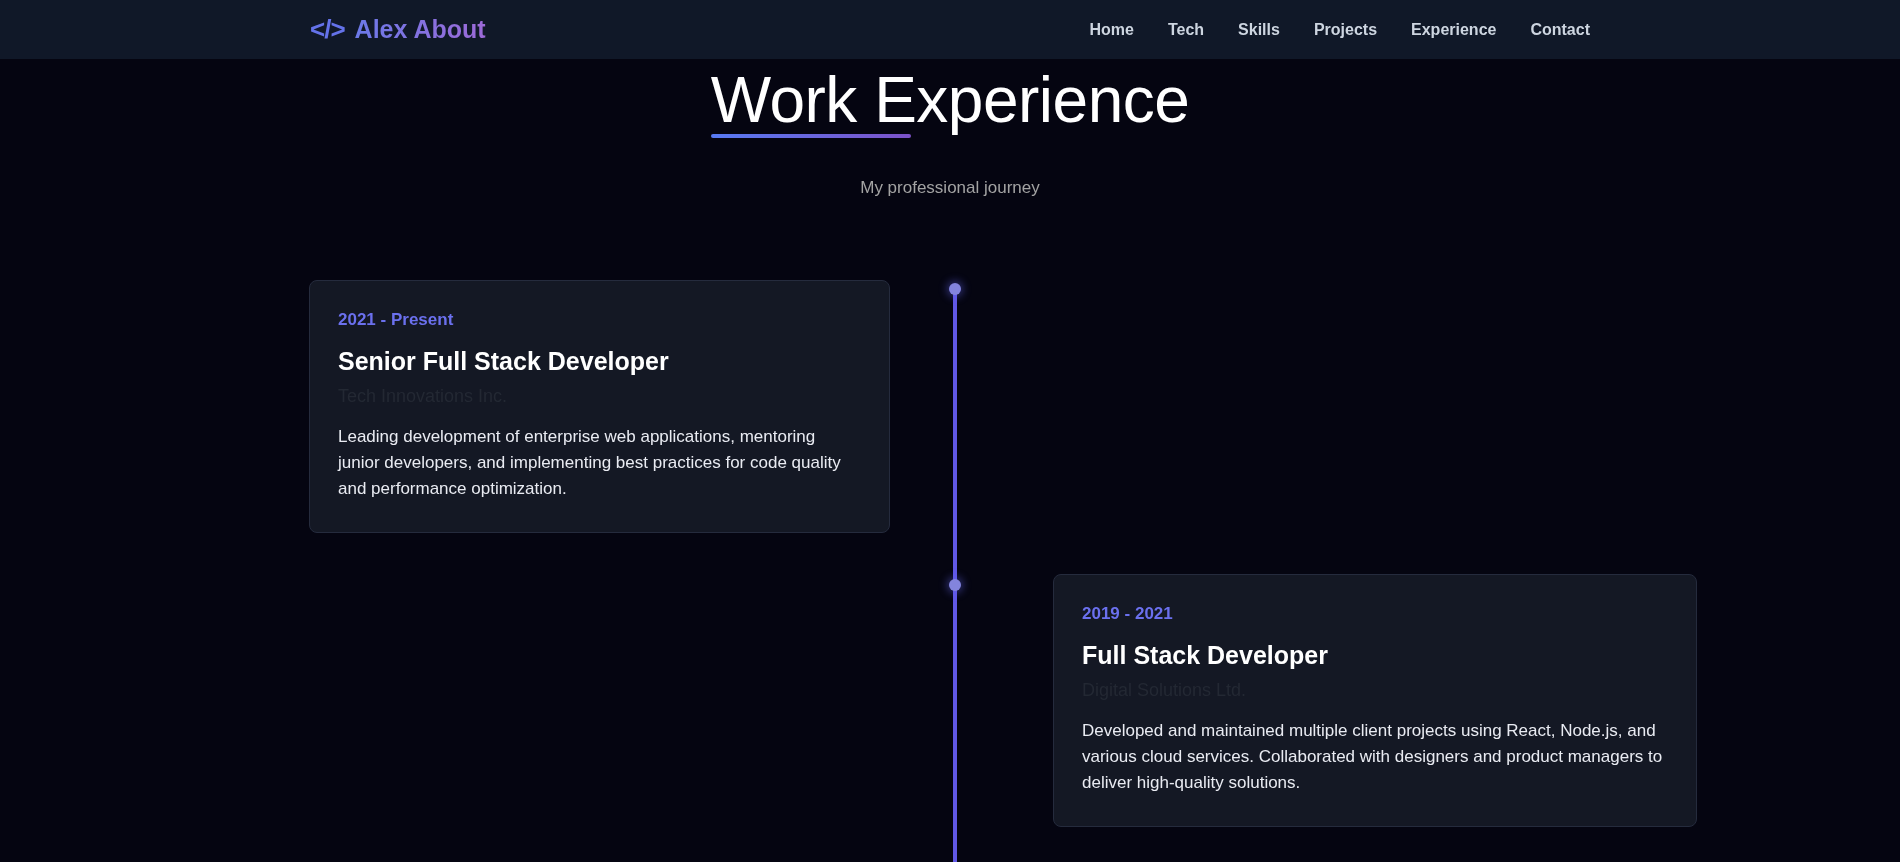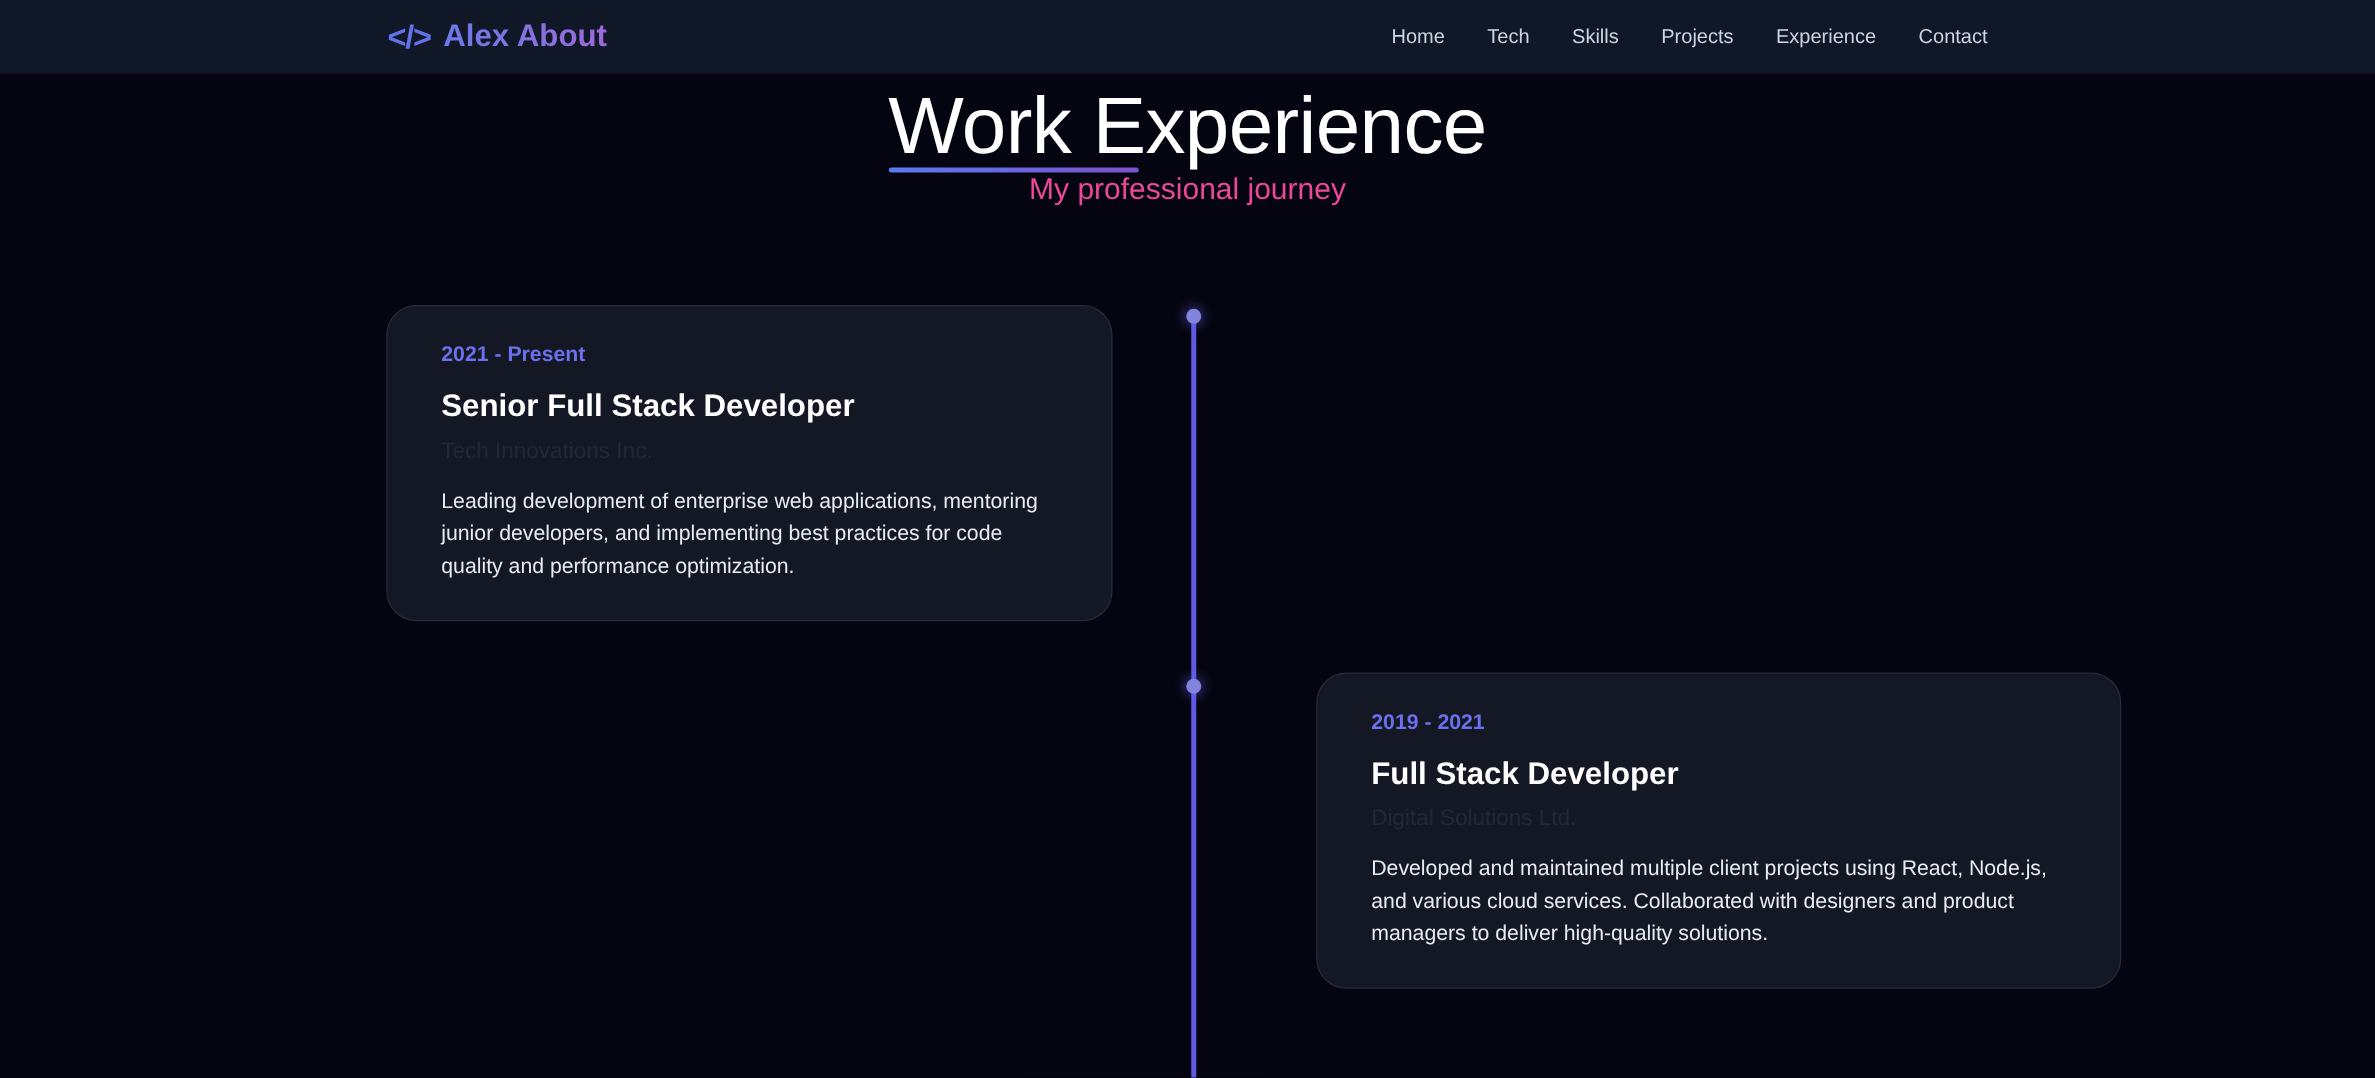--- a/index.html
+++ b/index.html
@@ -47,21 +47,21 @@
   }
   nav.main-nav {
     display: flex;
     align-items: center;
     gap: 34px;
   }
   nav.main-nav a {
     color: #cdd5e0;
     text-decoration: none;
     font-size: 16px;
-    font-weight: 400;
+    font-weight: 700;
   }
 
   
   .section-head { text-align: center; }
   h2.section-title {
     display: inline-block;
     margin-top: 14px;
     font-size: 64px;
     line-height: 55px;
     font-weight: 400;
@@ -72,23 +72,24 @@
   h2.section-title::after {
     content: "";
     display: block;
     width: 200px;
     height: 4px;
     margin-top: 6px;
     border-radius: 2px;
     background: linear-gradient(90deg, #577af3, #7c52c8);
   }
   p.section-subtitle {
-    font-size: 24px;
+    margin-top: 36px;
+    font-size: 17px;
     line-height: 28px;
-    color: #ec4899;
+    color: #a3a3a3;
   }
 
   
   .timeline {
     position: relative;
     width: 1300px;
     height: 640px;
     margin: 78px auto 0;
   }
   .timeline-line {
@@ -110,22 +111,22 @@
     box-shadow: 0 0 9px 2px rgba(99,102,241,0.45);
   }
   .dot-1 { top: 3px; }
   .dot-2 { top: 299px; }
 
   .exp-card {
     position: absolute;
     width: 581px;
     background: #141824;
     border: 1px solid #252b3d;
-    border-radius: 24px;
-    padding: 28px 43px 30px;
+    border-radius: 8px;
+    padding: 28px 28px 30px;
   }
   .card-left  { left: 9px;   top: 0; }
   .card-right { left: 753px; top: 294px; width: 644px; }
 
   .exp-period {
     color: #6b70ee;
     font-size: 17px;
     font-weight: 700;
     line-height: 22px;
   }

